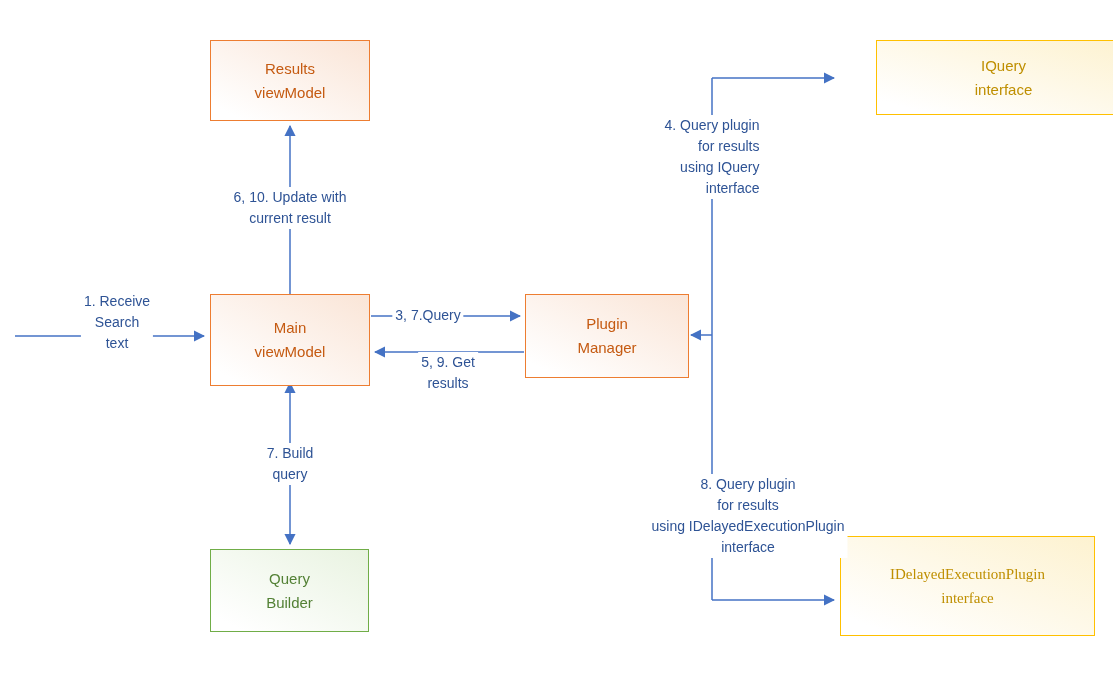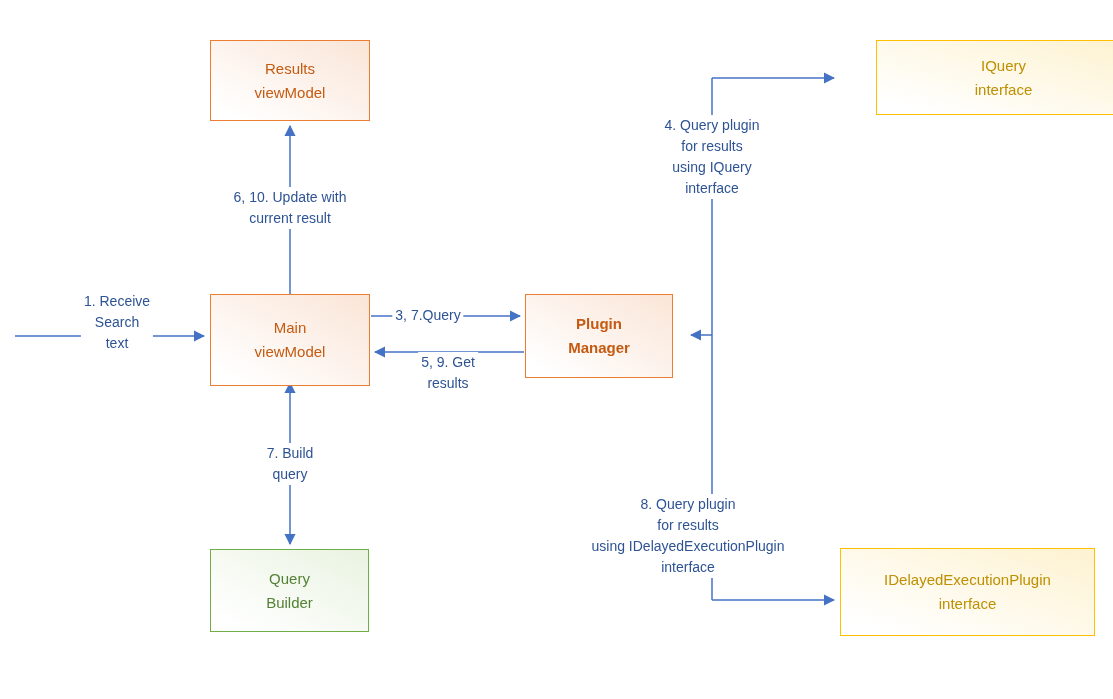--- a/index.html
+++ b/index.html
@@ -74,47 +74,47 @@
 
   <div class="node orange" style="left:210px; top:40px; width:160px; height:81px;">Results
 viewModel</div>
 
   <div class="node yellow" style="left:876px; top:40px; width:255px; height:75px;">IQuery
 interface</div>
 
   <div class="node orange" style="left:210px; top:294px; width:160px; height:92px;">Main
 viewModel</div>
 
-  <div class="node orange" style="left:525px; top:294px; width:148px; height:84px;font-weight:bold;">Plugin
+  <div class="node orange" style="left:525px; top:294px; width:164px; height:84px;">Plugin
 Manager</div>
 
   <div class="node green" style="left:210px; top:549px; width:159px; height:83px;">Query
 Builder</div>
 
-  <div class="node yellow" style="left:840px; top:548px; width:255px; height:88px;">IDelayedExecutionPlugin
+  <div class="node yellow" style="left:840px; top:536px; width:255px; height:100px;font-family:Liberation Serif, serif;">IDelayedExecutionPlugin
 interface</div>
 
   <div class="edge-label" style="left:117px; top:291px;">1. Receive
 Search
 text</div>
 
   <div class="edge-label" style="left:290px; top:187px;text-align:center;">6, 10. Update with
 current result</div>
 
   <div class="edge-label" style="left:428px; top:305px;">3, 7.Query</div>
 
   <div class="edge-label" style="left:448px; top:352px;">5, 9. Get
 results</div>
 
   <div class="edge-label" style="left:290px; top:443px;">7. Build
 query</div>
 
-  <div class="edge-label" style="left:712px; top:115px;">4. Query plugin
+  <div class="edge-label" style="left:712px; top:115px;text-align:right;">4. Query plugin
 for results
 using IQuery
 interface</div>
 
-  <div class="edge-label" style="left:688px; top:474px;margin-top:20px;">8. Query plugin
+  <div class="edge-label" style="left:748px; top:474px;">8. Query plugin
 for results
 using IDelayedExecutionPlugin
 interface</div>
 
 </div>
 
 </body></html>

